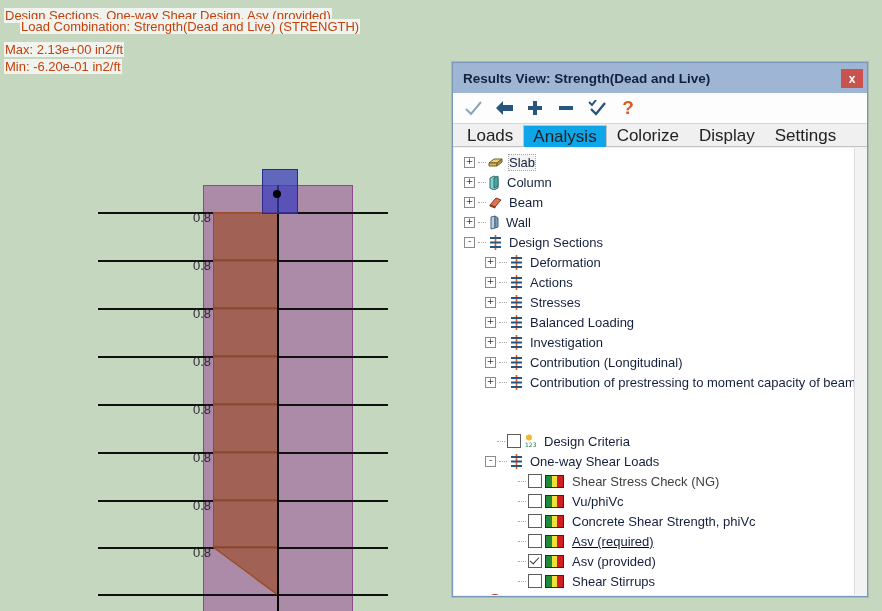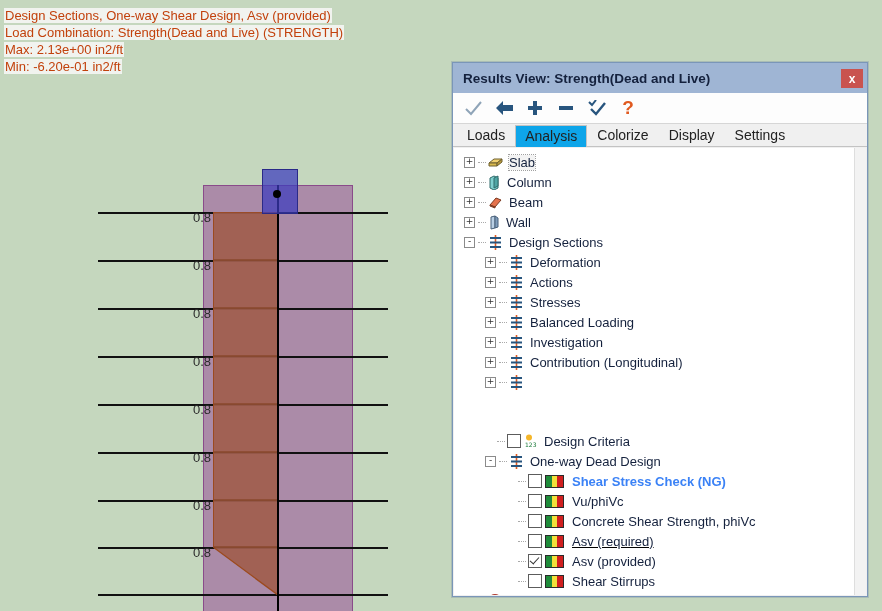--- a/index.html
+++ b/index.html
@@ -12,21 +12,21 @@
 
   
   #canvas-area{position:absolute;left:0;top:0;width:882px;height:611px;background:#c5d7be;}
 
   .info-line{
     position:absolute;left:4px;
     font-size:13px;color:#c2410c;background:#f1f3ef;
     white-space:nowrap;line-height:15px;padding:0 1px;
   }
   #info-0{top:8px;}
-  #info-1{top:25px;}
+  #info-1{top:19px;margin-left:16px;}
   #info-2{top:42px;}
   #info-3{top:59px;}
 
   
   .grid-line{position:absolute;height:2px;background:#111;left:98px;width:290px;}
 
   
   #slab-body{
     position:absolute;left:203px;top:185px;width:150px;height:426px;
     background:rgba(150,77,150,0.55);
@@ -81,42 +81,42 @@
     height:31px;background:#fdfdfd;border-bottom:1px solid #d6d6d6;
     display:flex;align-items:center;gap:11px;padding-left:10px;box-sizing:border-box;
   }
   .tb-icon{display:inline-flex;align-items:center;justify-content:center;width:20px;height:22px;cursor:pointer;}
 
   #dialog-tabs{
     height:23px;background:#f0f0f0;display:flex;align-items:flex-end;
     padding-left:4px;box-sizing:border-box;border-bottom:1px solid #c3c3c3;
   }
   .tab{
-    font-size:14px;color:#222;padding:3px 9px 3px 9px;cursor:pointer;
+    font-size:17px;color:#222;padding:3px 9px 3px 9px;cursor:pointer;
     border:1px solid transparent;border-bottom:none;line-height:15px;
   }
   .tab.active{background:#0ea5e9;border-color:#c3c3c3;position:relative;top:1px;}
 
   #tree-panel{
     position:absolute;left:1px;top:85px;right:12px;bottom:1px;
     background:#fff;overflow:hidden;
   }
   #tree-scroll{position:absolute;left:0;top:0;right:0;bottom:0;overflow:hidden;}
   #tree{padding:4px 0 0 6px;}
 
   .tnode{display:flex;align-items:center;height:20px;white-space:nowrap;position:relative;}
   .tnode .expander{
     width:9px;height:9px;border:1px solid #8b8b8b;background:#fff;
     font-size:9px;line-height:7px;text-align:center;color:#333;
     margin-right:3px;flex:0 0 auto;cursor:pointer;font-family:"DejaVu Sans",sans-serif;
   }
   .tnode .expander.blank{border:none;background:none;}
   .dots{width:8px;border-top:1px dotted #a9a9a9;margin-right:2px;flex:0 0 auto;}
   .tlabel{font-size:13px;color:#14213d;margin-left:4px;}
-  .tlabel.ng{color:#3b82f6;font-weight:bold;}
+  .tlabel.ng{color:#404040;font-weight:normal;}
   .tlabel.sel{background:#f3f3f3;outline:1px dotted #a0a0a0;}
 
   .cbox{
     width:12px;height:12px;border:1px solid #5c5c5c;background:#fff;
     flex:0 0 auto;margin-right:3px;position:relative;cursor:pointer;
   }
   .cbox.checked:after{
     content:"";position:absolute;left:3px;top:0px;width:4px;height:8px;
     border:solid #333;border-width:0 1.6px 1.6px 0;transform:rotate(42deg);
   }
@@ -377,20 +377,21 @@
             <span class="expander">+</span>
             <span class="dots"></span>
             <span class="ico">
               <svg width="15" height="15" viewBox="0 0 15 15">
                 <line x1="7.5" y1="0" x2="7.5" y2="15" stroke="#e05a20" stroke-width="1.6"></line>
                 <rect x="2" y="2" width="11" height="2" fill="#28557e"></rect>
                 <rect x="2" y="6.5" width="11" height="2" fill="#28557e"></rect>
                 <rect x="2" y="11" width="11" height="2" fill="#28557e"></rect>
               </svg>
             </span>
+            <span class="tlabel">Contribution of prestressing to moment capacity of beam</span>
           </div>
           <div class="tnode" style="padding-left: 25px; margin-top: 39px;">
             <span class="expander blank"></span>
             <span class="dots"></span>
             <span class="cbox"></span>
             <span class="ico">
               <svg width="14" height="14" viewBox="0 0 14 14">
                 <circle cx="5" cy="3.5" r="3" fill="#f5b62a"></circle>
                 <text x="1" y="13" font-size="6" fill="#1b7a3a" font-family="DejaVu Sans, sans-serif">123</text>
               </svg>
@@ -401,21 +402,21 @@
             <span class="expander">-</span>
             <span class="dots"></span>
             <span class="ico">
               <svg width="15" height="15" viewBox="0 0 15 15">
                 <line x1="7.5" y1="0" x2="7.5" y2="15" stroke="#e05a20" stroke-width="1.6"></line>
                 <rect x="2" y="2" width="11" height="2" fill="#28557e"></rect>
                 <rect x="2" y="6.5" width="11" height="2" fill="#28557e"></rect>
                 <rect x="2" y="11" width="11" height="2" fill="#28557e"></rect>
               </svg>
             </span>
-            <span class="tlabel">One-way Dead Design</span>
+            <span class="tlabel">One-way Shear Loads</span>
           </div>
           <div class="tnode" style="padding-left: 46px;">
             <span class="expander blank"></span>
             <span class="dots"></span>
             <span class="cbox"></span>
             <span class="ico">
               <span class="colorbar">
                 <i style="background:#1f8b3a"></i>
                 <i style="background:#f2e03a"></i>
                 <i style="background:#d01f1f"></i>

